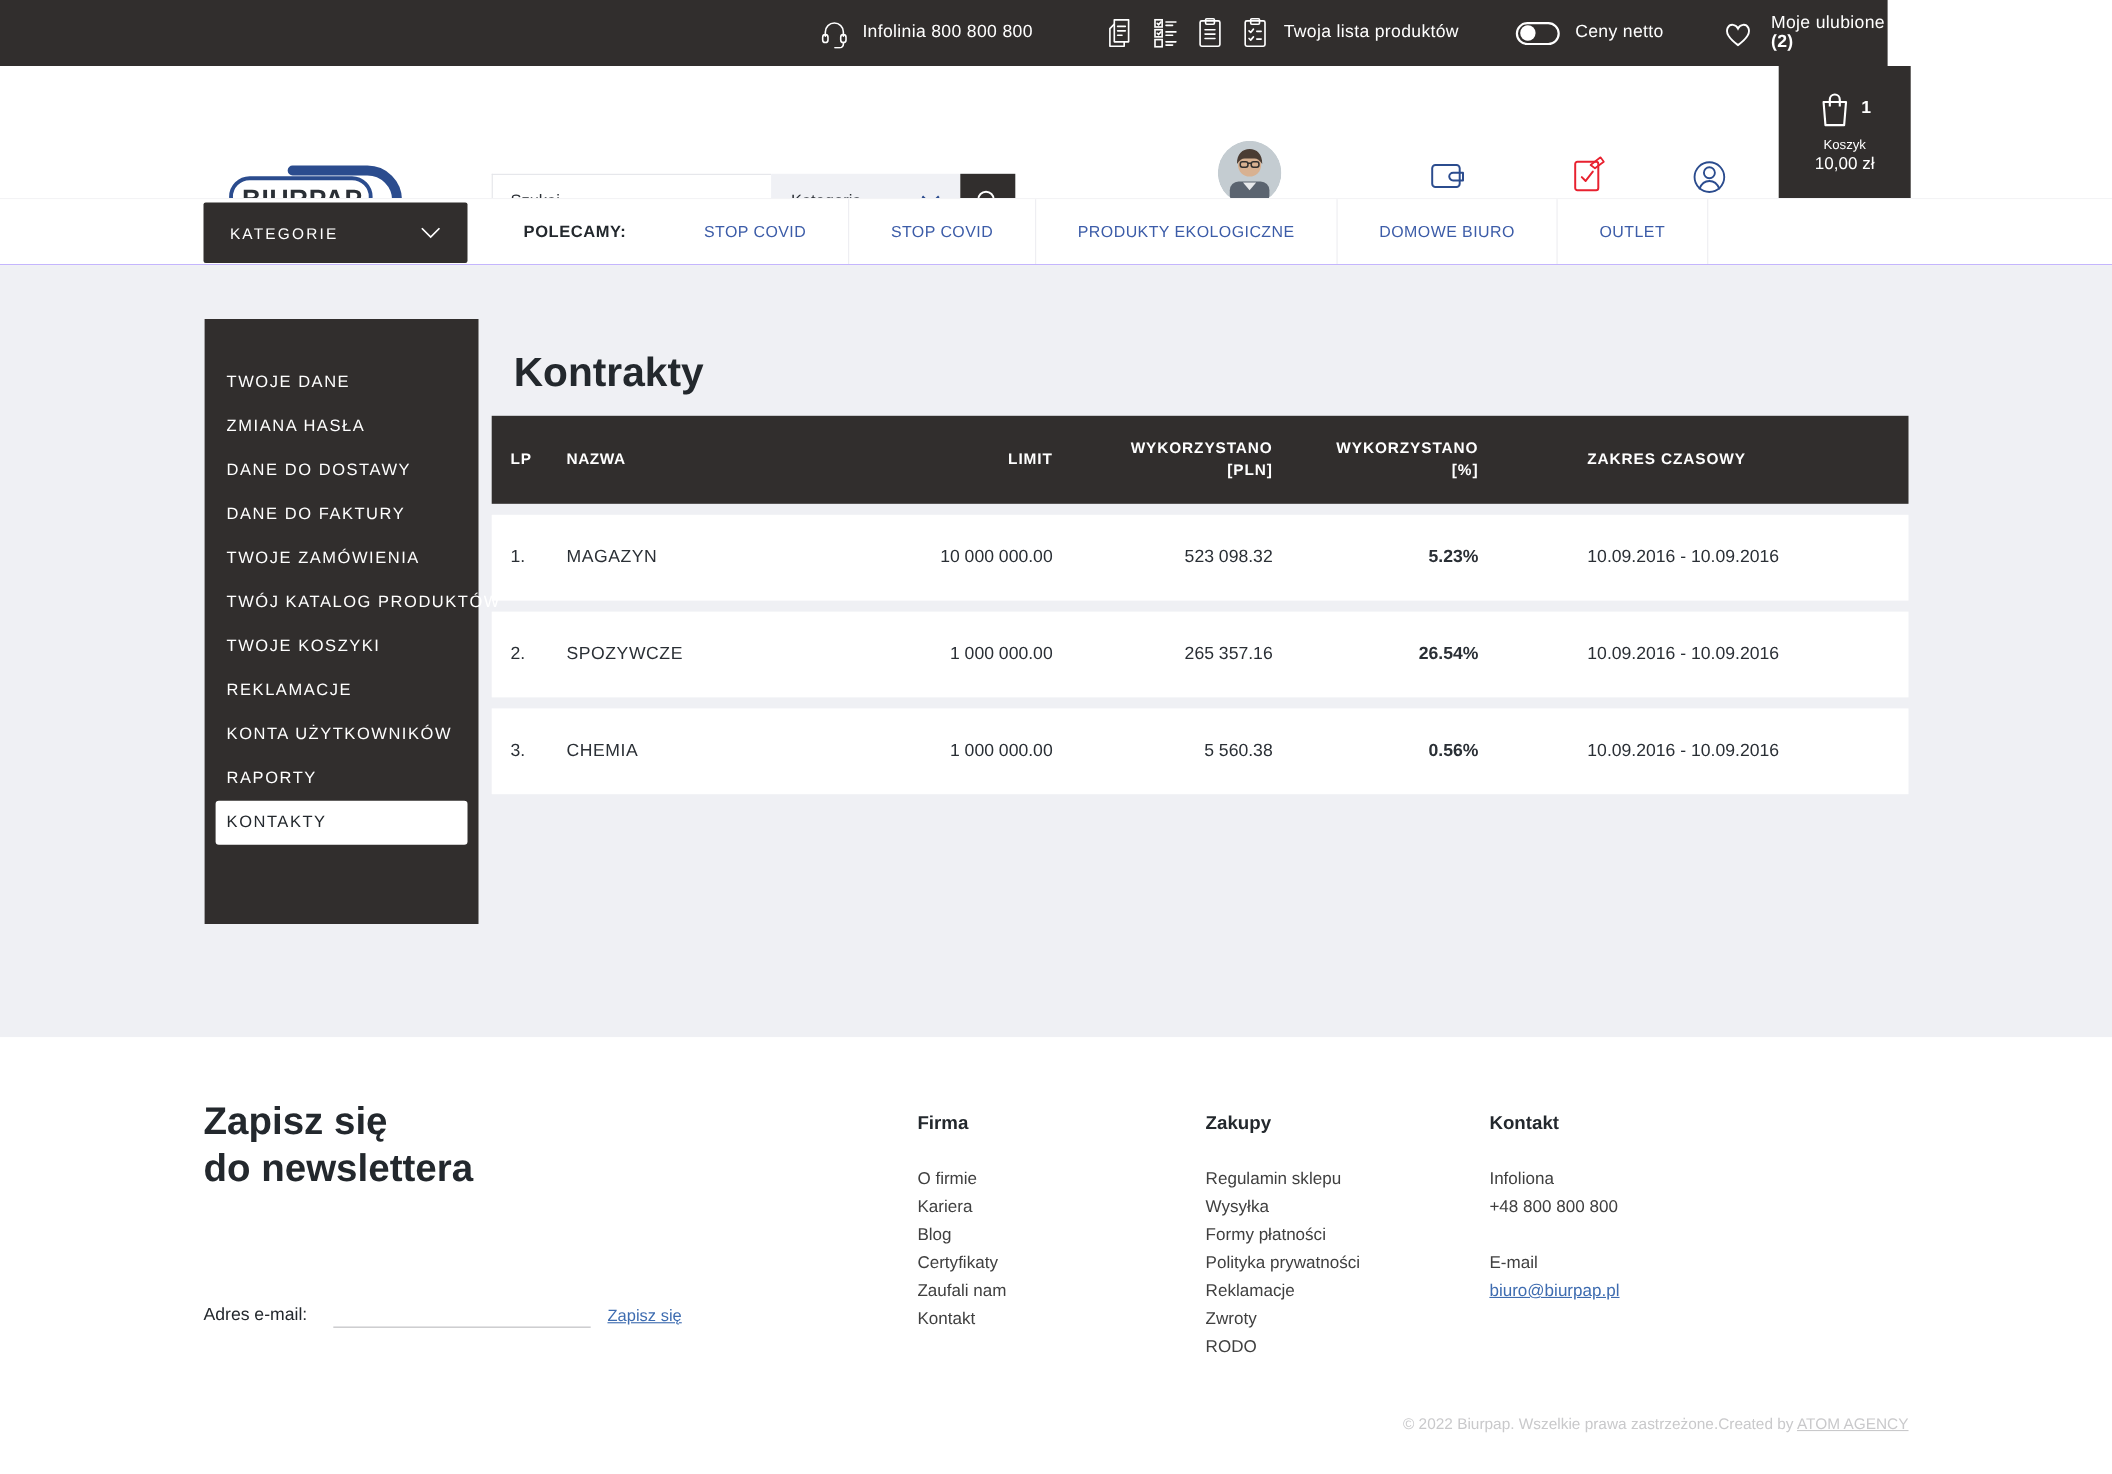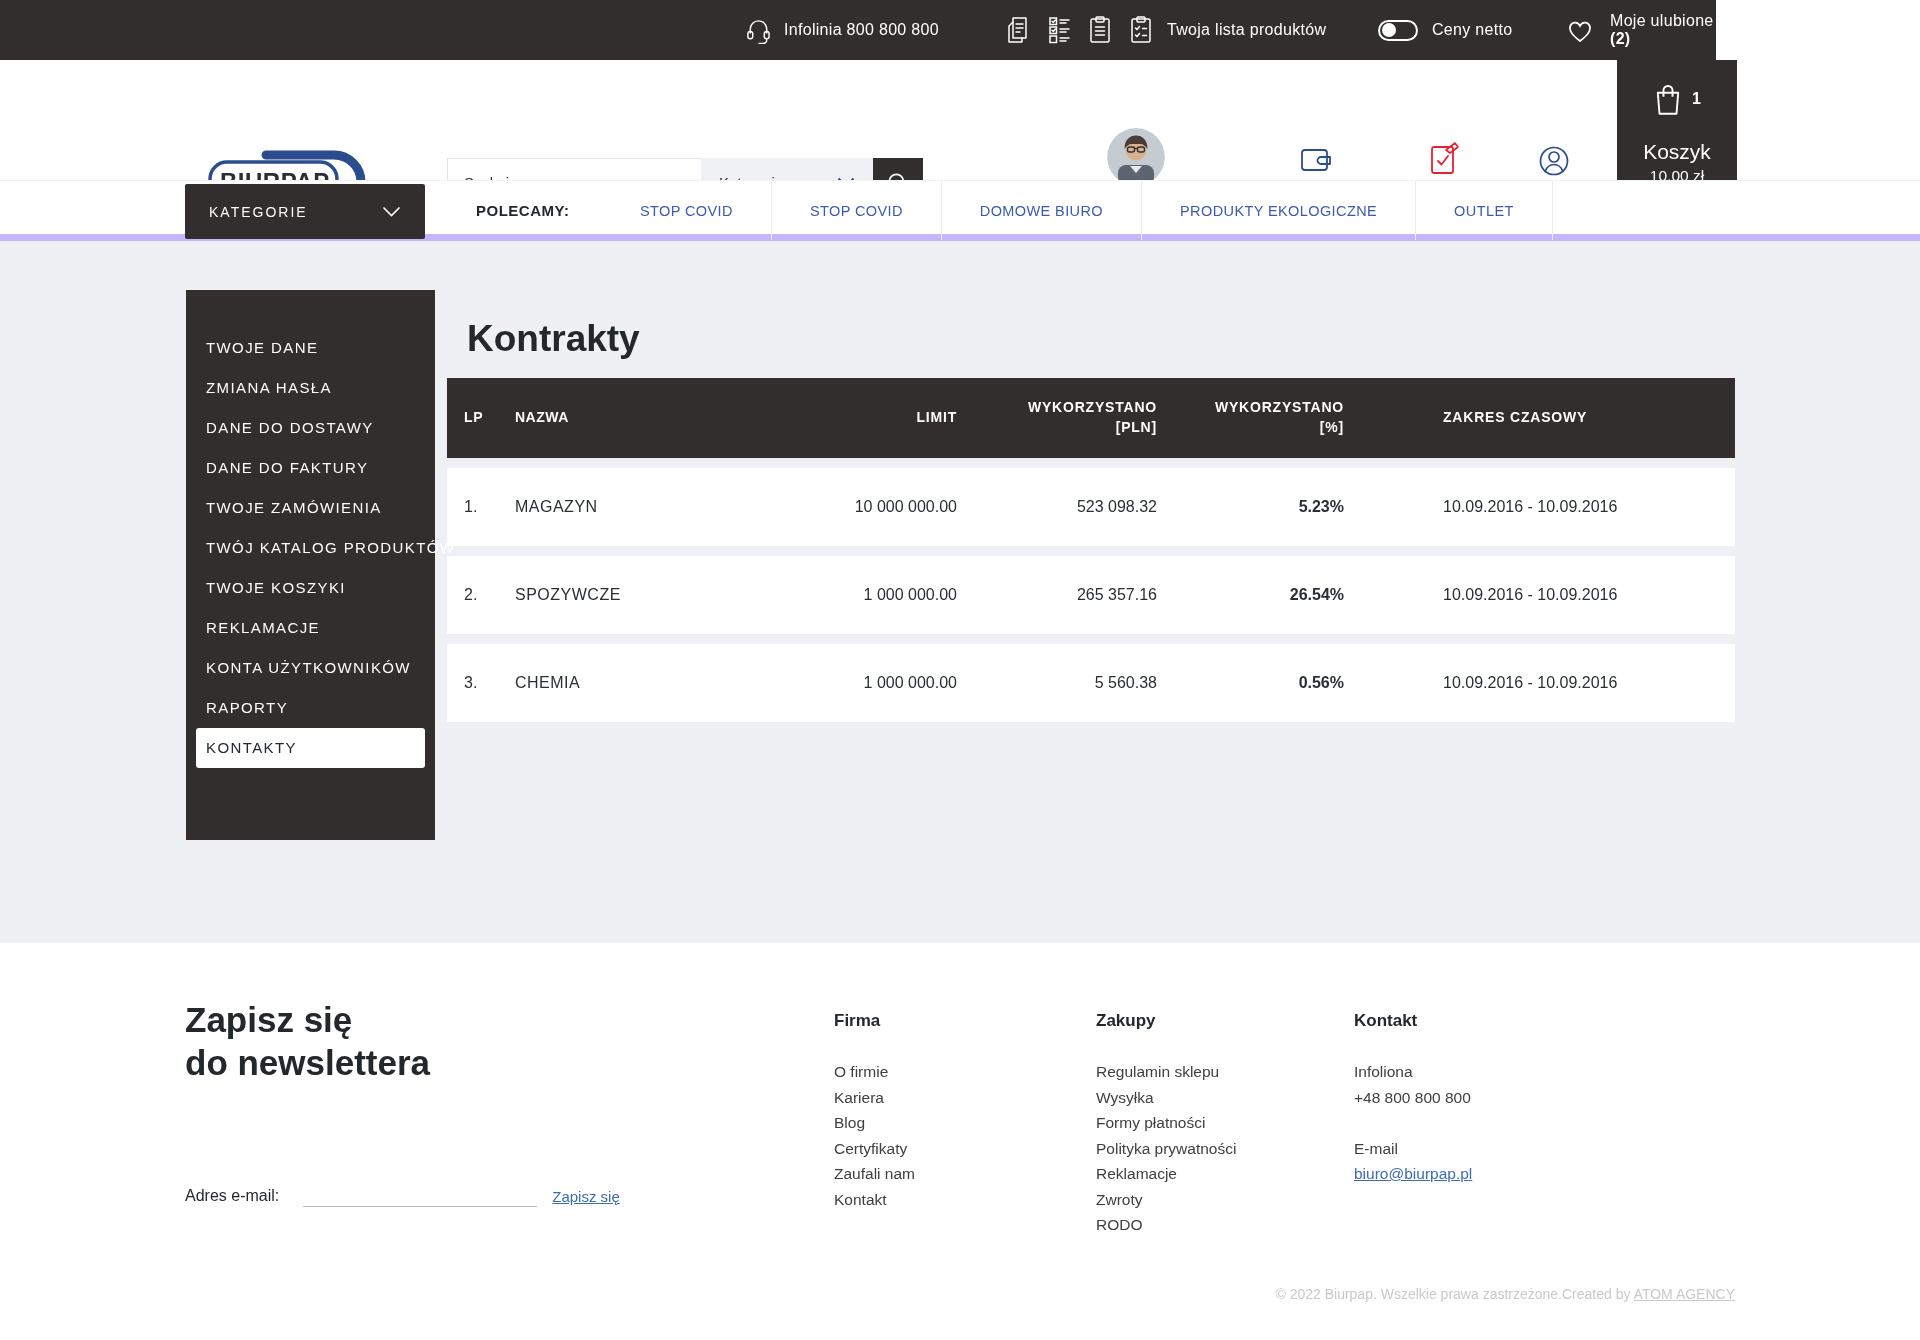--- a/index.html
+++ b/index.html
@@ -42,25 +42,25 @@
   .info-l2 { margin-top:3px; font-size:15.5px; }
 
   .accept-block { left:1384px; top:82px; width:120px; color:#e8212f; font-weight:700; cursor:pointer; }
   .accept-block .ic { height:40px; display:flex; align-items:flex-start; justify-content:center; }
   .konto-block { left:1506px; top:84px; width:95px; cursor:pointer; }
   .konto-block .ic { height:38px; display:flex; align-items:flex-start; justify-content:center; }
 
   .cart-block { position:absolute; left:1617px; top:0; width:120px; height:120px; background:#312e2d; color:#fff; text-align:center; cursor:pointer; padding-top:20px; }
   .cart-top { display:flex; align-items:center; justify-content:center; gap:9px; height:38px; }
   .cart-top b { font-size:16px; }
-  .cart-label { margin-top:22px; font-size:21px; }
+  .cart-label { margin-top:6px; font-size:12px; }
   .cart-value { margin-top:3px; font-size:15.5px; }
 
   
-  .nav { position:absolute; top:180px; left:0; width:1920px; height:61px; background:#fff; border-top:1px solid #f3f3f5; border-bottom:7px solid #c4b5fd; }
+  .nav { position:absolute; top:180px; left:0; width:1920px; height:61px; background:#fff; border-top:1px solid #f3f3f5; border-bottom:1px solid #c4b5fd; }
   .kategorie-btn { position:absolute; left:185px; top:3px; width:240px; height:55px; background:#312e2d; color:#fff; display:flex; align-items:center; justify-content:space-between; padding:0 24px; font-size:14px; letter-spacing:2px; cursor:pointer; border-radius:2px; }
   .polecamy { position:absolute; left:476px; top:0; height:59px; display:flex; align-items:center; font-size:15px; font-weight:700; letter-spacing:.5px; color:#23282d; }
   .nav-links { position:absolute; left:602px; top:0; height:59px; display:flex; }
   .nav-link { display:flex; align-items:center; padding:0 38px; height:59px; font-size:14.5px; font-weight:500; letter-spacing:.4px; color:#3c5ca8; border-right:1px solid #ededf1; cursor:pointer; }
 
   
   .content { position:absolute; top:241px; left:0; width:1920px; height:702px; background:#eff0f4; }
   .sidebar { position:absolute; left:186px; top:49px; width:249px; height:550px; background:#312e2d; padding-top:38px; }
   .sb-item { height:40px; line-height:40px; color:#fff; font-size:15px; font-weight:500; letter-spacing:1.4px; padding-left:20px; cursor:pointer; white-space:nowrap; }
   .sb-item.active { background:#fff; color:#23282d; border-radius:3px; margin:0 10px; padding-left:10px; }
@@ -288,22 +288,22 @@
       <span>
         <svg width="19" height="12" viewBox="0 0 19 12" fill="none" stroke="#fff" stroke-width="1.6">
             <path d="M1.5 1.5l8 8 8-8"></path>
           </svg>
       </span>
     </div>
     <div class="polecamy">POLECAMY:</div>
     <div class="nav-links">
         <div class="nav-link">STOP COVID</div>
         <div class="nav-link">STOP COVID</div>
+        <div class="nav-link">PRODUKTY EKOLOGICZNE</div>
         <div class="nav-link">DOMOWE BIURO</div>
-        <div class="nav-link">PRODUKTY EKOLOGICZNE</div>
         <div class="nav-link">OUTLET</div>
       </div>
   </div>
 
   <div class="content">
     <div class="sidebar">
         <div class="sb-item">TWOJE DANE</div>
         <div class="sb-item">ZMIANA HASŁA</div>
         <div class="sb-item">DANE DO DOSTAWY</div>
         <div class="sb-item">DANE DO FAKTURY</div>

